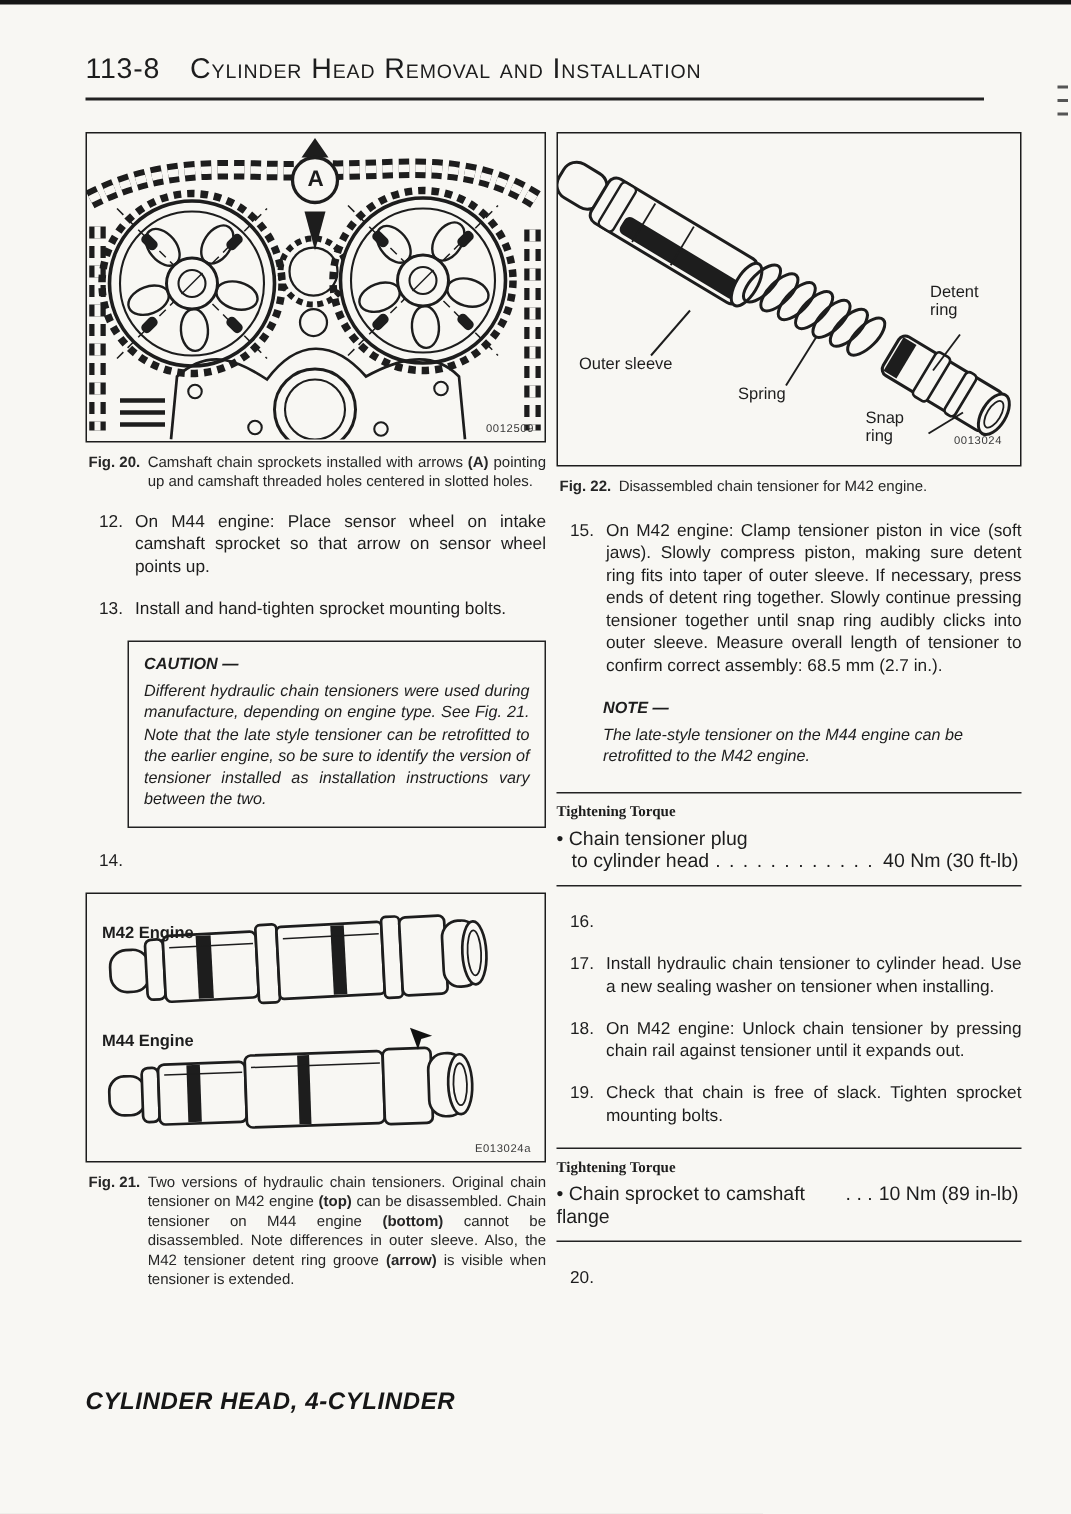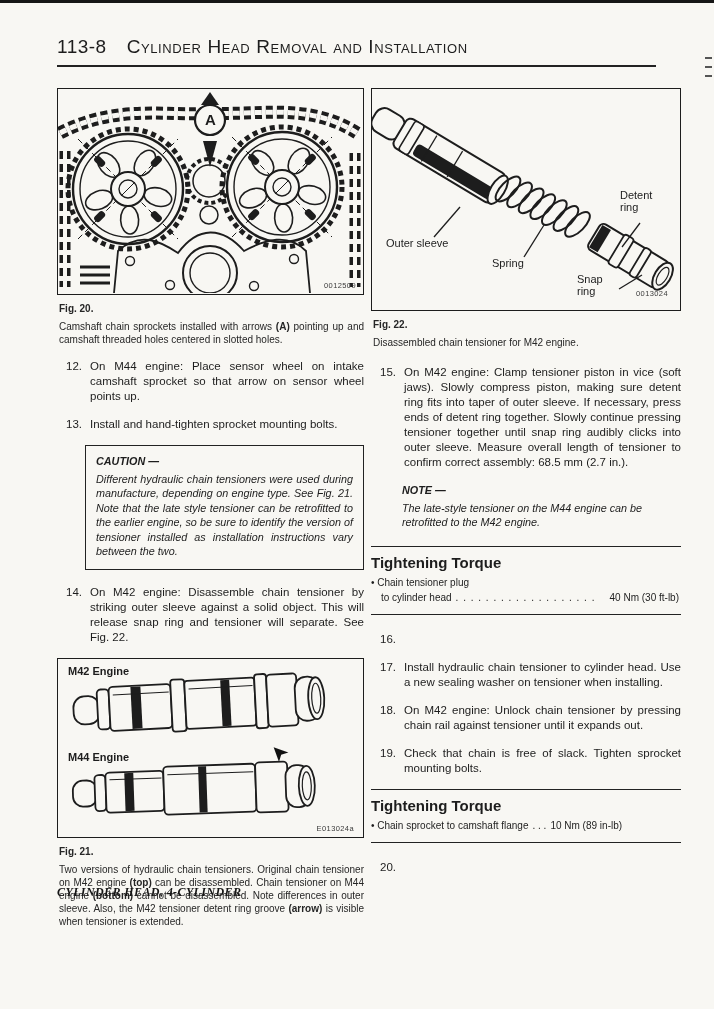--- a/index.html
+++ b/index.html
@@ -22,48 +22,48 @@
   .col-right{ left:371px; width:310px; }
 
   .figbox{ position:relative; border:1.6px solid var(--ink); background:var(--paper); }
   .figbox svg{ display:block; }
   .figlabel{ position:absolute; font-size:11px; }
   .figlabel.bold{ font-weight:bold; }
   .figcode{ position:absolute; font-size:7.5px; color:#3a3a3a; letter-spacing:.4px;padding-left:15px; }
   .callout-letter{ position:absolute; font-size:15px; font-weight:bold; }
 
   .caption{ display:flex; gap:5px; font-size:10px; line-height:13px; color:#262626;
-            margin:7px 0 13px 2px;flex-direction:column; }
+            margin:7px 0 13px 2px; }
   .caption .cap-label{ font-weight:bold; white-space:nowrap; }
   .caption .cap-text{ text-align:justify; }
   .caption b{ font-weight:bold; }
 
   .step{ display:flex; margin-bottom:13px; font-size:11.5px; line-height:15px; }
   .step .num{ flex:none; width:25px; text-align:right; margin-right:8px; }
   .step .txt{ flex:1; text-align:justify; }
 
   .caution{ margin:2px 0 15px 28px; border:1.6px solid #222; padding:8px 10px 10px;
             font-style:italic; font-size:10.8px; line-height:14.5px; }
   .caution .ctitle{ font-weight:bold; margin-bottom:3px; }
   .caution .cbody{ text-align:justify; }
 
   .note{ margin:4px 0 16px 31px; font-style:italic; font-size:10.8px; line-height:14.5px;
          padding-right:12px; }
   .note .ntitle{ font-weight:bold; margin-bottom:3px; }
 
   .torque{ border-top:1.8px solid #222; border-bottom:1.8px solid #222;
            padding:7px 2px 9px 0; margin:8px 0 17px; }
-  .torque .theading{ font-weight:bold; font-size:15px; margin-bottom:4px; }
-  .tline{ font-size:10px; line-height:15px; }
+  .torque .theading{ font-weight:bold; font-size:10px; margin-bottom:4px;font-family:Liberation Serif, serif; }
+  .tline{ font-size:13px; line-height:15px; }
   .tline2{ display:flex; margin-left:10px; }
   .tleader{ flex:1; overflow:hidden; white-space:nowrap; margin:0 4px; letter-spacing:1px; }
   .tvalue{ white-space:nowrap; }
 
-  .footer{ position:absolute; left:57px; top:885px; font-style:italic; font-weight:bold;
-           font-size:12px; letter-spacing:.4px; color:#161616;font-family:Liberation Serif, serif; }
+  .footer{ position:absolute; left:57px; top:926px; font-style:italic; font-weight:bold;
+           font-size:16px; letter-spacing:.4px; color:#161616; }
 
   .arrow-ne{ position:absolute; font-size:21px; color:#111; transform:rotate(-135deg); }
   svg .ln{ stroke:var(--ink); fill:none; }
 </style>
 </head>
 <body>
 
 <div id="page">
   <div class="scanline"></div>
   <div class="edge-tick" style="top:57px"></div>
@@ -195,21 +195,20 @@
       <span class="txt">Install and hand-tighten sprocket mounting bolts.</span>
     </div>
 
     <div class="caution">
       <div class="ctitle">CAUTION —</div>
       <div class="cbody">Different hydraulic chain tensioners were used during manufacture, depending on engine type. See Fig. 21. Note that the late style tensioner can be retrofitted to the earlier engine, so be sure to identify the version of tensioner installed as installation instructions vary between the two.</div>
     </div>
 
     <div class="step">
       <span class="num">14.</span>
-      <span class="txt">On M42 engine: Disassemble chain tensioner by striking outer sleeve against a solid object. This will release snap ring and tensioner will separate. See Fig. 22.</span>
     </div>
 
     <div class="figbox" style="width:307px;height:180px;margin-top:5px;">
       <svg width="304" height="177" viewBox="0 0 304 177">
 
         <g transform="translate(14,22) rotate(-3)" stroke="#1d1d1d" fill="#f8f7f3">
           <rect x="0" y="16" width="26" height="28" rx="11" stroke-width="1.8"></rect>
           <rect x="24" y="10" width="12" height="40" rx="4" stroke-width="1.8"></rect>
           <rect x="36" y="8" width="62" height="44" rx="4" stroke-width="1.8"></rect>
           <rect x="58" y="9" width="10" height="42" fill="#1d1d1d" stroke="none"></rect>
@@ -233,21 +232,21 @@
           <rect x="91" y="3" width="92" height="48" rx="4" stroke-width="1.8"></rect>
           <rect x="126" y="4" width="8" height="46" fill="#1d1d1d" stroke="none"></rect>
           <rect x="183" y="2" width="32" height="50" rx="4" stroke-width="1.8"></rect>
           <rect x="213" y="6" width="24" height="42" rx="11" stroke-width="1.8"></rect>
           <ellipse cx="234" cy="27" rx="8" ry="20" stroke-width="1.8"></ellipse>
           <ellipse cx="234" cy="27" rx="4.5" ry="14" stroke-width="1.2"></ellipse>
           <line x1="37" y1="14" x2="89" y2="14" stroke-width="1"></line>
           <line x1="95" y1="11" x2="181" y2="11" stroke-width="1"></line>
         </g>
       </svg>
-      <span class="figlabel bold" style="left:10px;top:6px;">M42 Engine</span>
+      <span class="figlabel bold" style="left:10px;top:20px;">M42 Engine</span>
       <span class="figlabel bold" style="left:10px;top:92px;">M44 Engine</span>
       <span class="arrow-ne" style="left:212px;top:82px;">➤</span>
       <div class="figcode" style="right:9px;bottom:4px;">E013024a</div>
     </div>
     <div class="caption">
       <span class="cap-label">Fig. 21.</span>
       <span class="cap-text"><span>Two versions of hydraulic chain tensioners. Original chain tensioner on M42 engine </span><b>(top)</b><span> can be disassembled. Chain tensioner on M44 engine </span><b>(bottom)</b><span> cannot be disassembled. Note differences in outer sleeve. Also, the M42 tensioner detent ring groove </span><b>(arrow)</b><span> is visible when tensioner is extended.</span></span>
     </div>
   </div>
 

